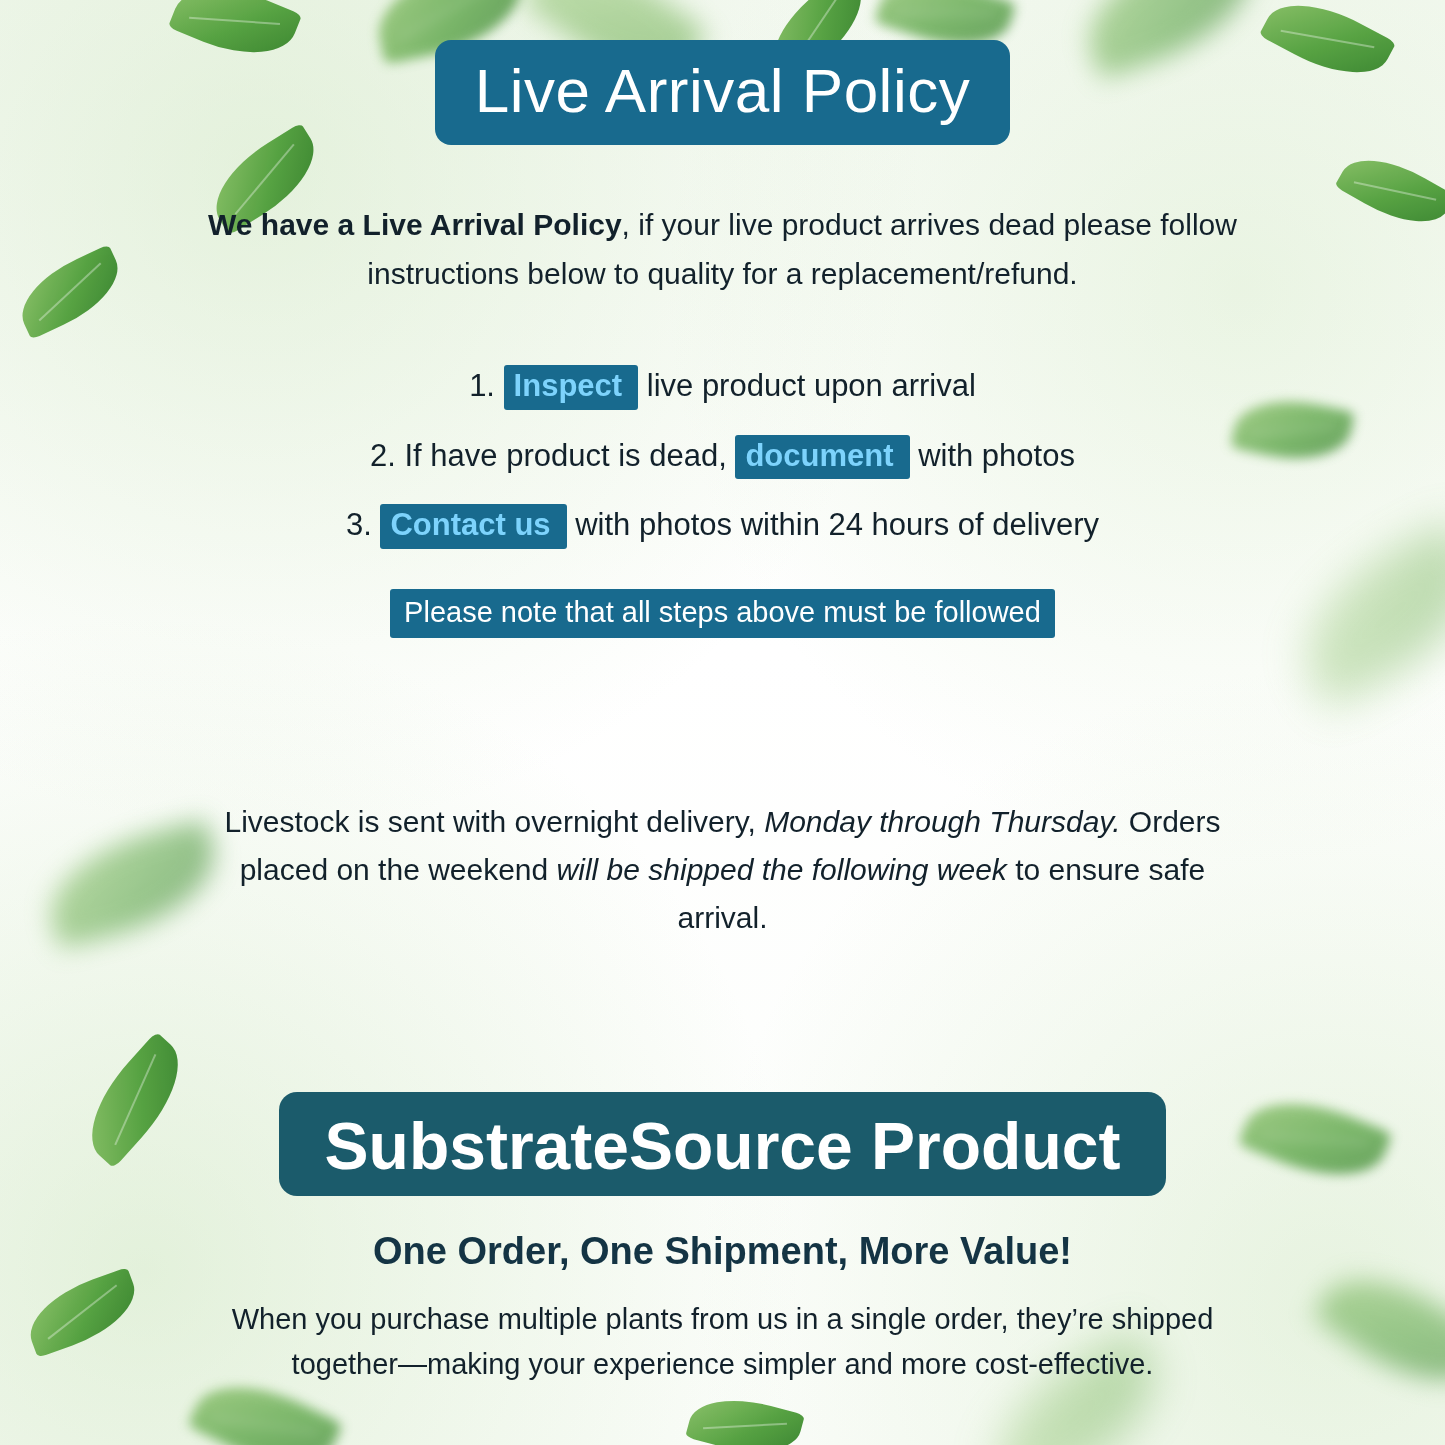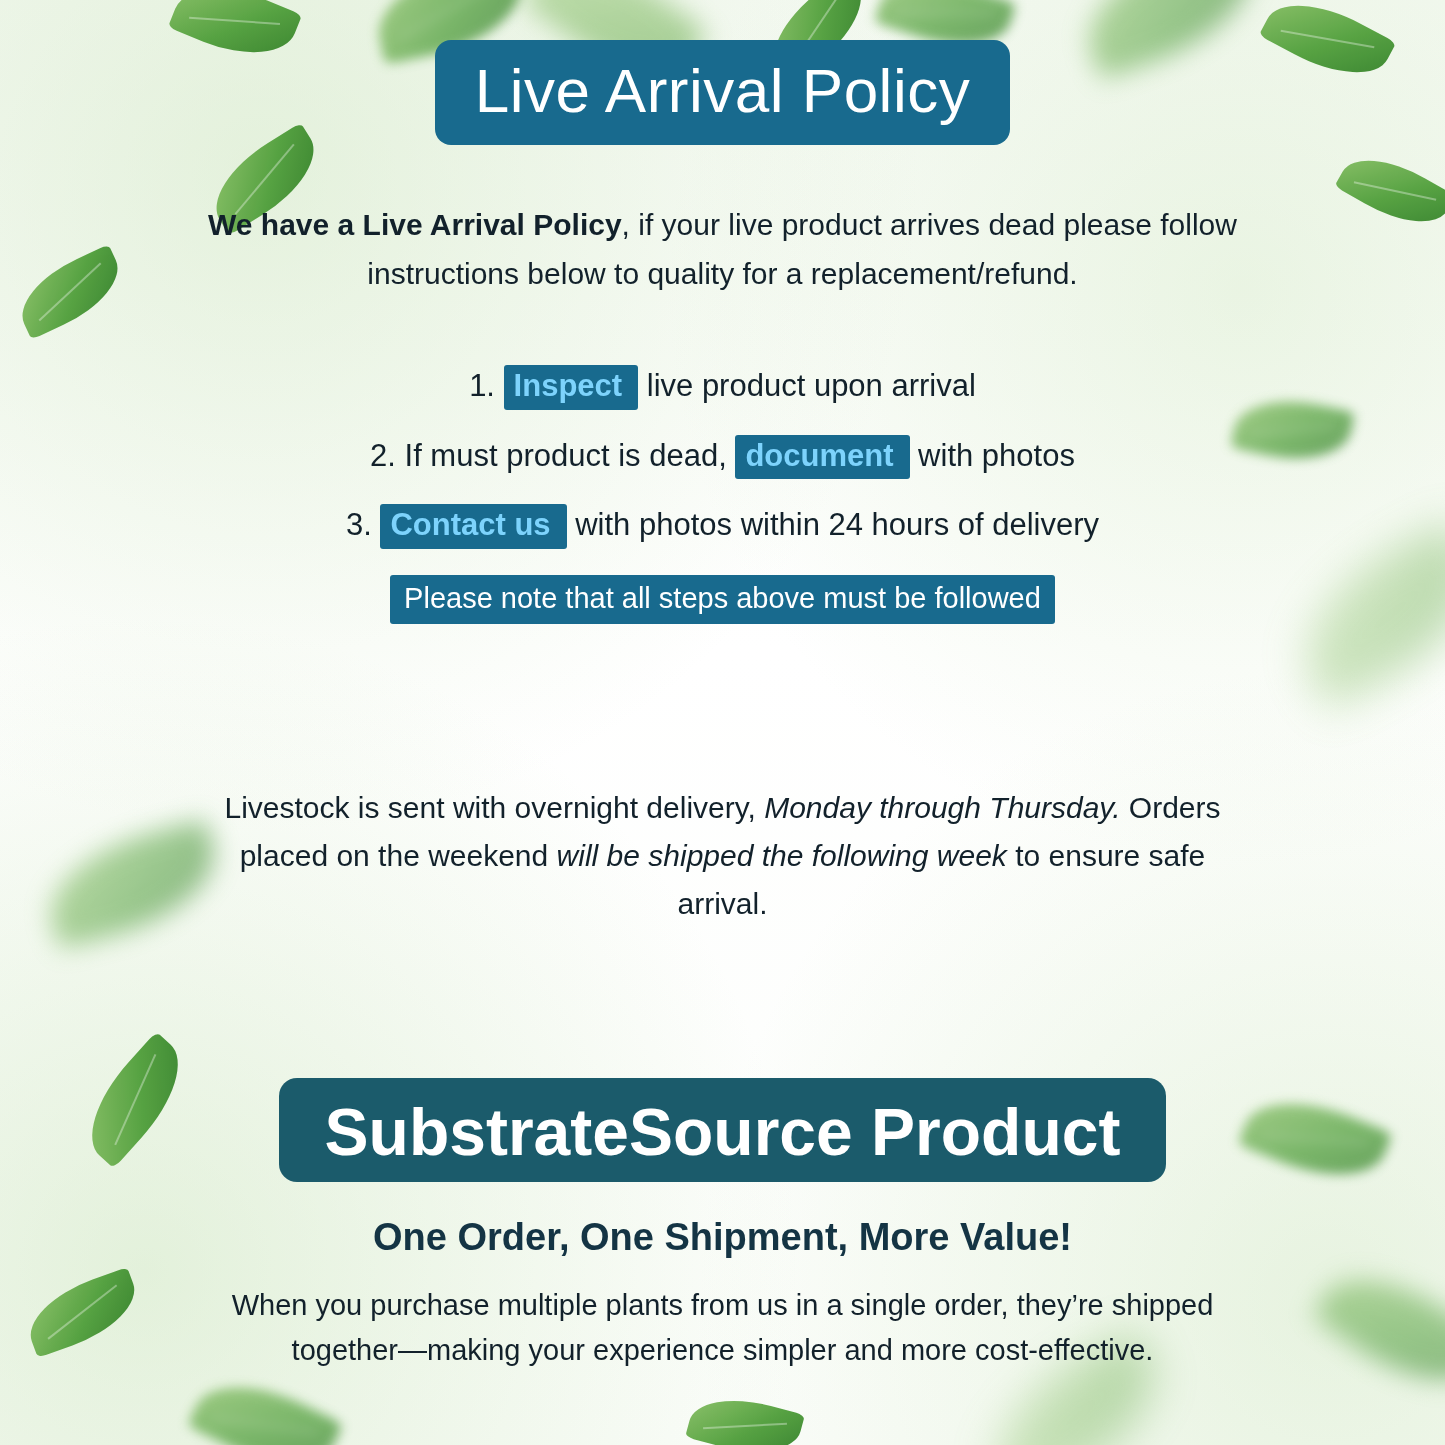--- a/index.html
+++ b/index.html
@@ -105,21 +105,21 @@
     background: #186a8e;
     color: #7dd3fc;
     font-weight: 700;
     padding: 3px 16px 5px 10px;
     border-radius: 3px;
     display: inline-block;
     line-height: 1.18;
   }
 
   .note-block {
-    margin-top: 26px;
+    margin-top: 40px;
   }
   .note-line {
     display: inline-block;
     background: #186a8e;
     color: #ffffff;
     font-size: 29px;
     padding: 6px 14px 8px 14px;
     border-radius: 3px;
     line-height: 1.2;
     margin-bottom: 10px;
@@ -199,21 +199,21 @@
     <p class="intro">
       <span class="lead-strong">We have a Live Arrival Policy</span><span>, if your live product arrives dead please follow instructions below to quality for a replacement/refund.</span>
     </p>
 
     <ol class="steps">
       <li>
         <span class="num">1.</span><span></span>
         <span class="hl">Inspect</span><span> live product upon arrival</span>
       </li>
       <li>
-        <span class="num">2.</span><span> If must product is dead, </span><span class="hl">document</span><span> with photos</span>
+        <span class="num">2.</span><span> If have product is dead, </span><span class="hl">document</span><span> with photos</span>
       </li>
       <li>
         <span class="num">3.</span><span> </span><span class="hl">Contact us</span><span> with photos within 24 hours of delivery</span>
       </li>
     </ol>
 
     <div class="note-block">
       <div><span class="note-line">Please note that all steps above must be followed</span></div>
     </div>
 

